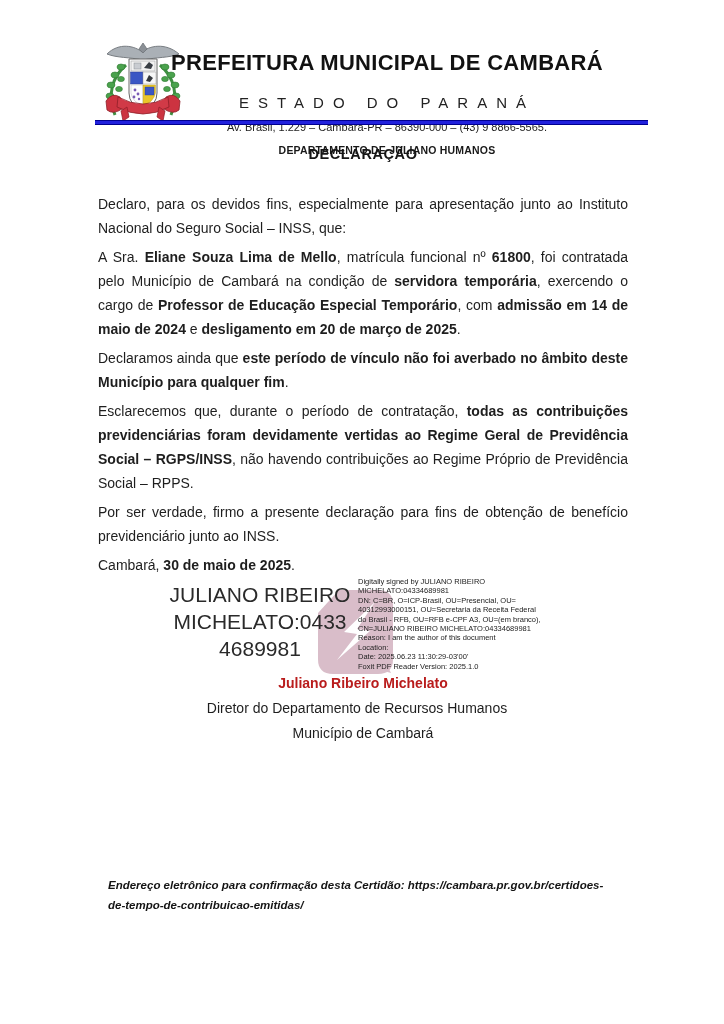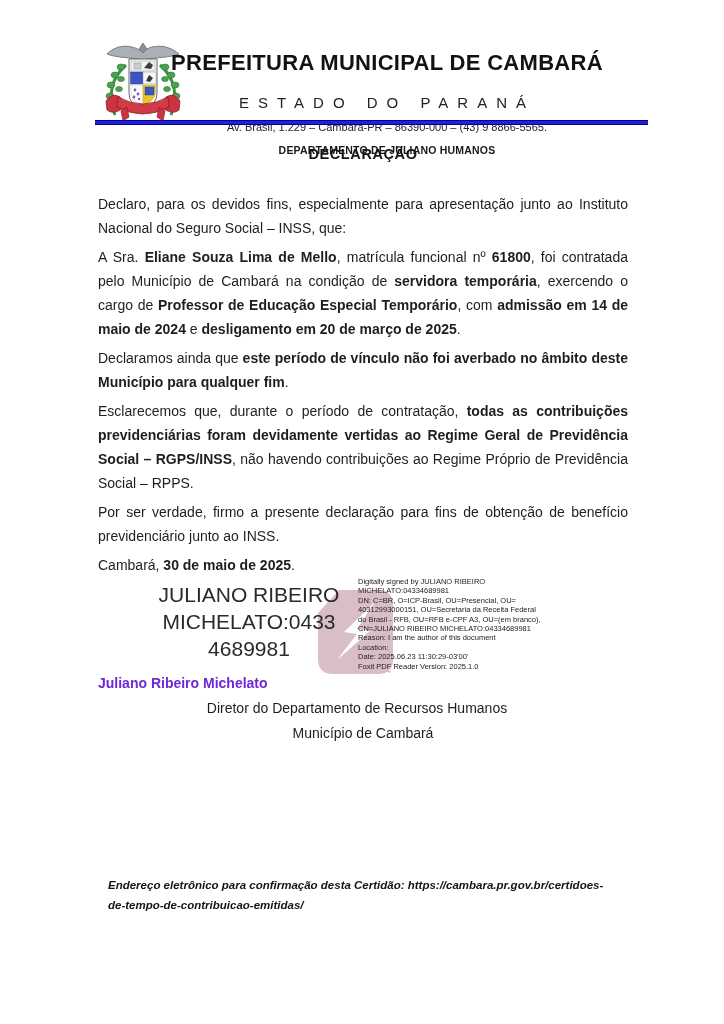--- a/index.html
+++ b/index.html
@@ -20,27 +20,27 @@
   
   .doc-title { position:absolute; left:98px; top:146px; width:530px; text-align:center;
                font-size:14.5px; font-weight:bold; letter-spacing:.6px; color:#151515; }
   
   .body-text { position:absolute; left:98px; top:192px; width:530px;
                font-size:14px; line-height:24px; text-align:justify; color:#1e1e1e; }
   .body-text p { margin:0 0 5px 0; }
   .b { font-weight:bold; }
   
   .stamp-wm { position:absolute; left:317px; top:589px; width:77px; height:86px; z-index:1; }
-  .stamp-name { position:absolute; left:139px; top:581px; width:220px; z-index:2;
+  .stamp-name { position:absolute; left:150px; top:581px; width:220px; z-index:2;
                 text-align:center; font-size:21px; line-height:27px; color:#2a2a2a; }
   .stamp-details { position:absolute; left:358px; top:577px; width:214px; z-index:2;
                    font-size:7.5px; line-height:9.4px; color:#222; }
   
-  .signer-name { position:absolute; left:98px; top:675px; width:530px; 
-                 font-size:14px; font-weight:bold; color:#6d28d9; }
+  .signer-name { position:absolute; left:98px; top:675px; width:530px; text-align:center;
+                 font-size:14px; font-weight:bold; color:#b91c1c; }
   .signer-role { position:absolute; left:92px; top:700px; width:530px; text-align:center;
                  font-size:14px; color:#1e1e1e; }
   .signer-org  { position:absolute; left:98px; top:725px; width:530px; text-align:center;
                  font-size:14px; color:#1e1e1e; }
   
   .footer { position:absolute; left:108px; top:875px; width:504px;
             font-size:11.5px; line-height:20px; font-weight:bold; font-style:italic; color:#141414; }
 </style>
 </head>
 <body>

